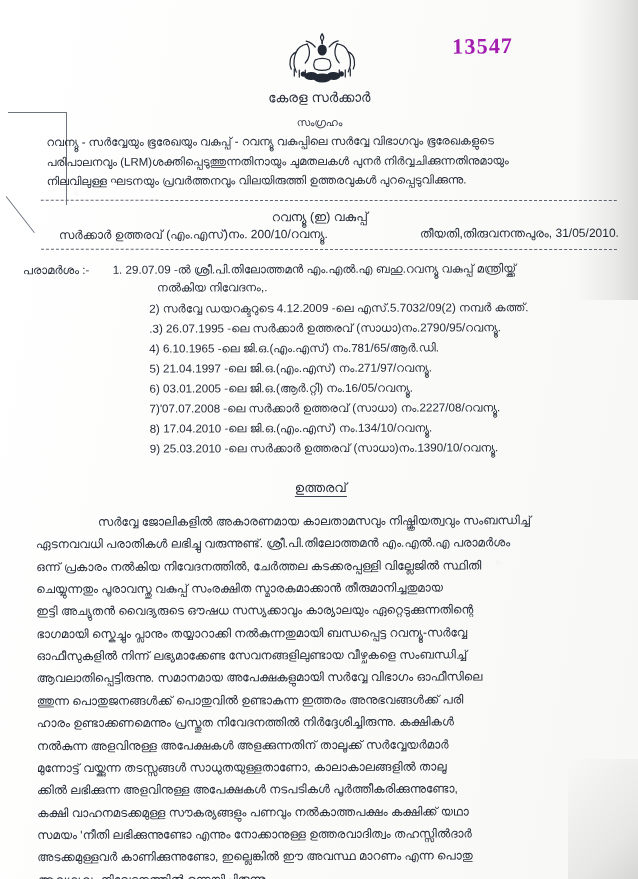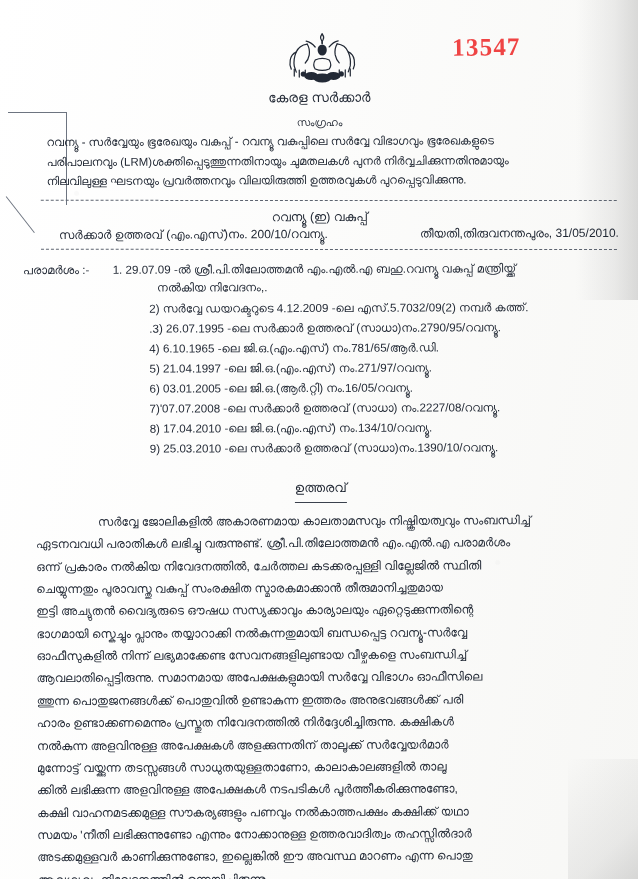--- a/index.html
+++ b/index.html
@@ -90,23 +90,23 @@
     top: 28px;
     width: 74px;
     height: 62px;
   }
   .stamp-number {
     position: absolute;
     left: 452px;
     top: 34px;
     font-family: "Liberation Serif", serif;
     font-weight: bold;
-    font-size: 25px;
+    font-size: 22px;
     letter-spacing: 1.2px;
-    color: #ef4444;
+    color: #a21caf;
     transform: rotate(-0.6deg);
   }
   .govt-name {
     position: absolute;
     left: 0;
     right: 0;
     top: 90px;
     text-align: center;
     font-size: 13.5px;
     color: #222834;
@@ -185,21 +185,21 @@
 
   
   .order-heading {
     margin-top: 22px;
     text-align: center;
     font-size: 13px;
     color: #1d2430;
   }
   .order-heading span {
     border-bottom: 1.3px solid #3a414d;
-    padding-bottom: 7px;
+    padding-bottom: 1px;
   }
 
   
   .para {
     margin: 14px 18px 0 34px;
     font-size: 11.9px;
     line-height: 1.88;
     text-align: justify;
     color: #232a36;
   }

